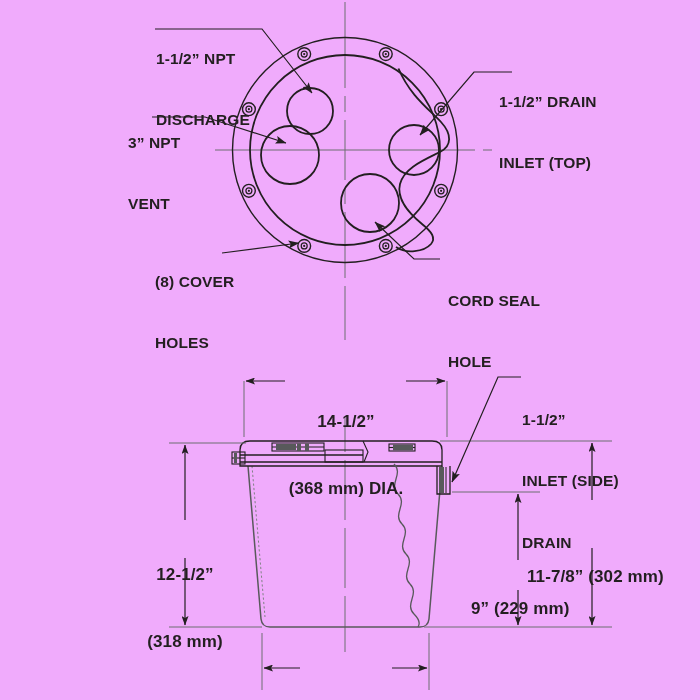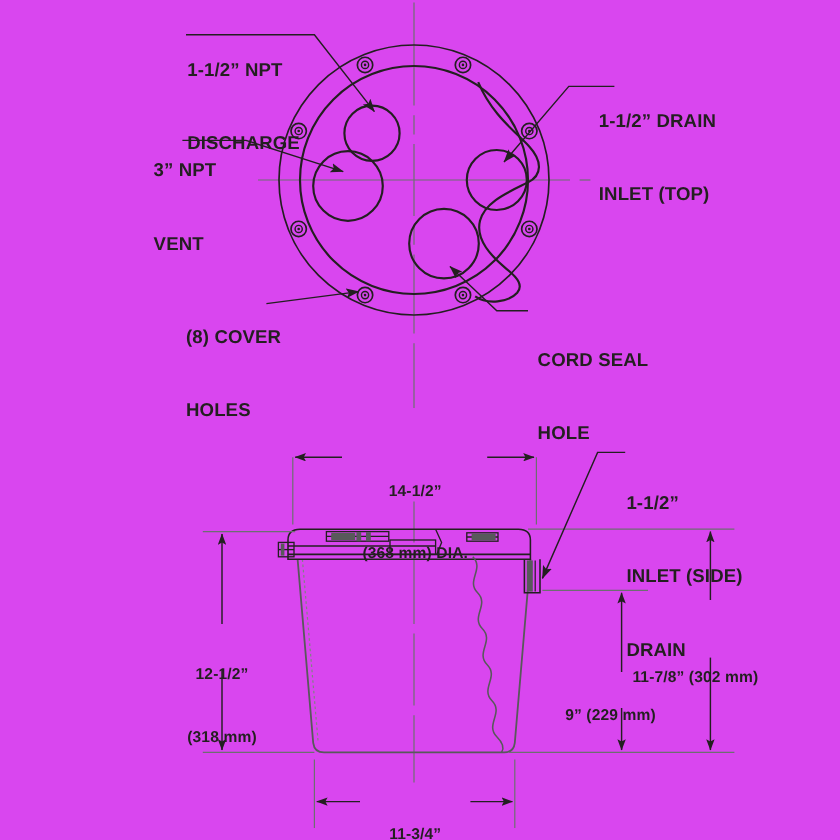--- a/index.html
+++ b/index.html
@@ -7,42 +7,42 @@
     padding: 0;
     background: #ffffff;
   }
   body {
     font-family: "Liberation Sans", sans-serif;
   }
   #sheet {
     position: relative;
     width: 700px;
     height: 700px;
-    background: #d946ef;
+    background: #f0abfc;
     overflow: hidden;
   }
   #sheet svg {
     position: absolute;
     top: 0;
     left: 0;
   }
   .lbl {
     position: absolute;
     font-family: "Liberation Sans", sans-serif;
     font-size: 15.5px;
     font-weight: 600;
     color: #231f20;
     line-height: 1.32;
     white-space: pre;
     letter-spacing: 0.1px;
   }
   .dim {
     position: absolute;
     font-family: "Liberation Sans", sans-serif;
-    font-size: 13px;
+    font-size: 17px;
     font-weight: 600;
     color: #231f20;
     line-height: 1.32;
     white-space: pre;
     letter-spacing: 0.1px;
     text-align: center;
   }
 </style>
 </head>
 <body>

